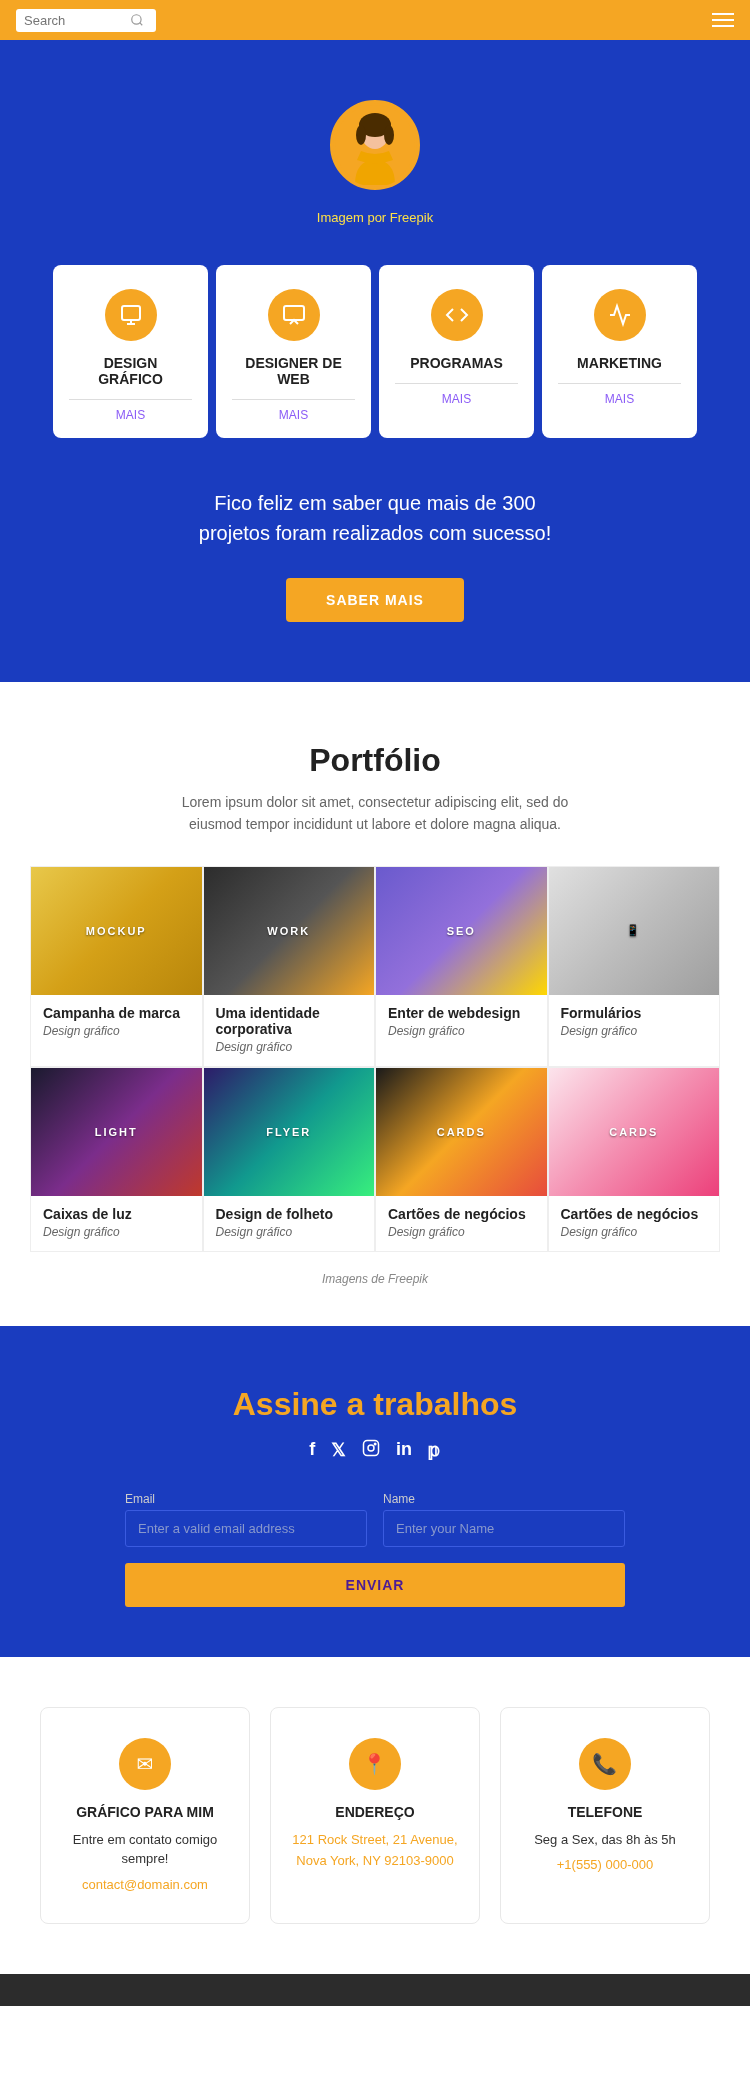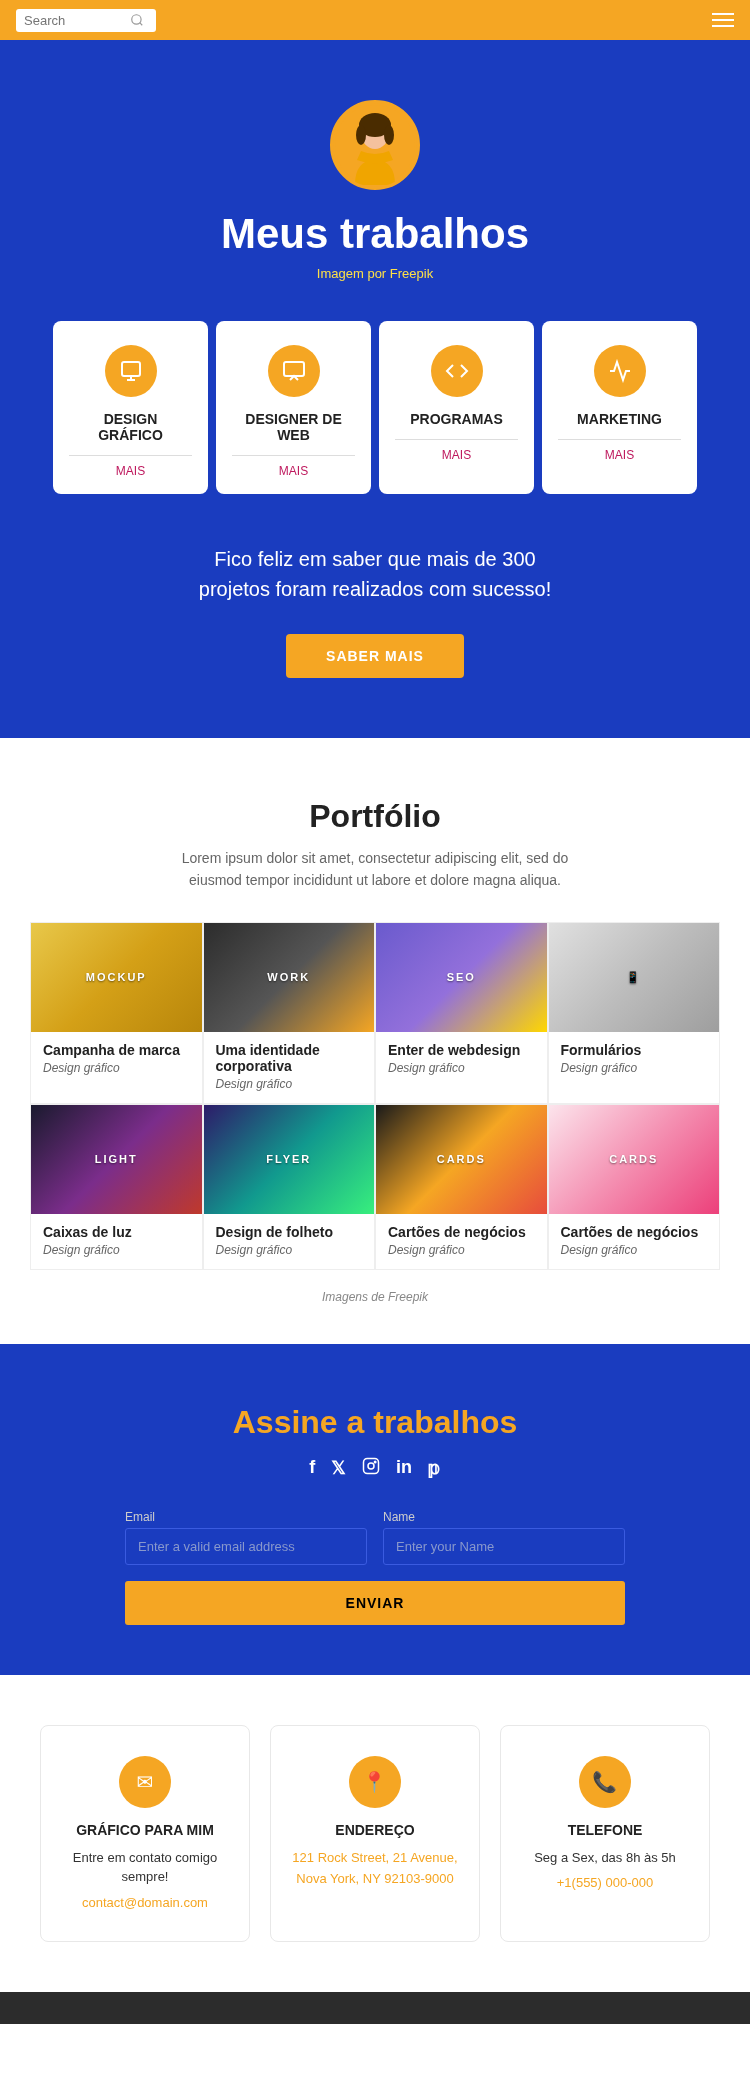--- a/index.html
+++ b/index.html
@@ -106,21 +106,21 @@
     }
     .service-card h3 {
       font-size: 14px;
       font-weight: bold;
       color: #222;
       margin-bottom: 12px;
       text-transform: uppercase;
     }
     .mais-link {
       font-size: 12px;
-      color: #be185d;
+      color: #8b5cf6;
       text-decoration: none;
       border-top: 1px solid #ddd;
       display: block;
       padding-top: 8px;
       text-align: center;
     }
 
     
     .promo-text {
       font-size: 20px;
@@ -262,21 +262,21 @@
       border: 1px solid #3a5be0;
       background: #1a3cbf;
       color: #fff;
       font-size: 13px;
       border-radius: 3px;
       outline: none;
     }
     .form-group input::placeholder { color: #8898cc; }
     .enviar-btn {
       background: #f5a623;
-      color: #000000;
+      color: #4c1d95;
       border: none;
       padding: 14px;
       width: 500px;
       max-width: 500px;
       font-size: 14px;
       font-weight: bold;
       cursor: pointer;
       text-transform: uppercase;
       letter-spacing: 1px;
       border-radius: 3px;
@@ -335,21 +335,21 @@
       background: #2c2c2c;
       padding: 16px;
       text-align: center;
       color: #888;
       font-size: 13px;
     }
 
     
     .port-img {
       width: 100%;
-      height: 109px;
+      height: 128px;
       display: flex;
       align-items: center;
       justify-content: center;
       font-size: 11px;
       font-weight: bold;
       color: #fff;
       text-shadow: 0 1px 2px rgba(0,0,0,0.5);
       letter-spacing: 2px;
       text-transform: uppercase;
     }
@@ -382,21 +382,20 @@
 
       <ellipse cx="40" cy="20" rx="16" ry="12" fill="#4a2c00"></ellipse>
       <ellipse cx="26" cy="30" rx="5" ry="10" fill="#4a2c00"></ellipse>
       <ellipse cx="54" cy="30" rx="5" ry="10" fill="#4a2c00"></ellipse>
 
       <path d="M20 80 Q20 55 40 55 Q60 55 60 80 Z" fill="#f0a500"></path>
 
       <path d="M26 46 Q40 52 54 46 L58 55 Q40 62 22 55 Z" fill="#f0a500"></path>
     </svg>
   </div>
-  <h1>Meus trabalhos</h1>
   <p class="subtitle">
     <span>Imagem por Freepik</span>
   </p>
 
   
   <div class="services">
     <div class="service-card">
       <div class="service-icon">
         <svg width="24" height="24" viewBox="0 0 24 24" fill="none" stroke="#fff" stroke-width="2">
           <rect x="3" y="3" width="18" height="14" rx="2"></rect>

